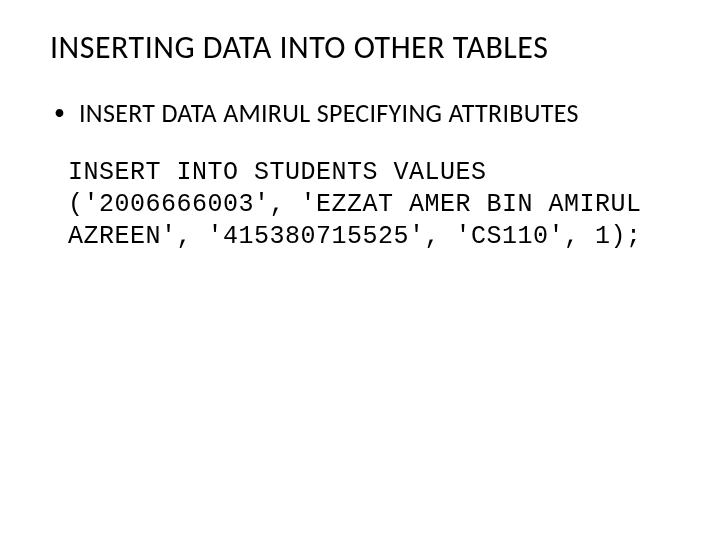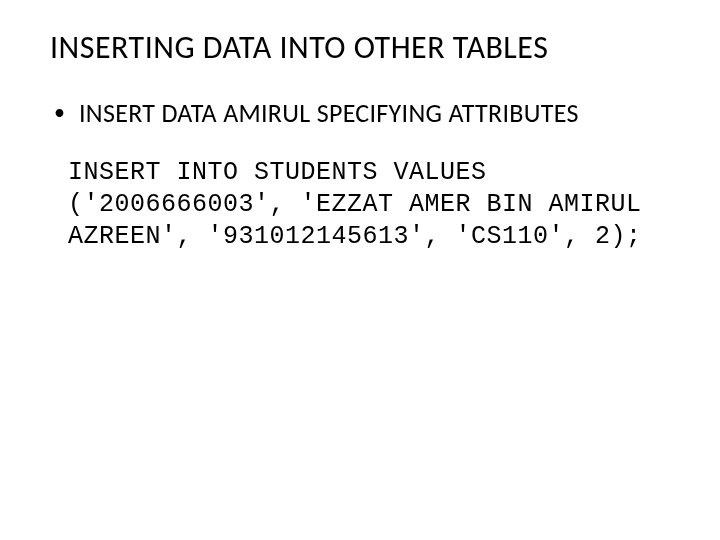--- a/index.html
+++ b/index.html
@@ -58,15 +58,15 @@
 
 <div class="slide">
 
   <div class="title">INSERTING DATA INTO OTHER TABLES</div>
 
   <div class="bullet-row">
     <span class="bullet-dot">•</span>
     <span class="bullet-text">INSERT DATA AMIRUL SPECIFYING ATTRIBUTES</span>
   </div>
 
-  <div class="code-block">INSERT INTO STUDENTS VALUES ('2006666003', 'EZZAT AMER BIN AMIRUL AZREEN', '931012145613', 'CS110', 2);</div>
+  <div class="code-block">INSERT INTO STUDENTS VALUES ('2006666003', 'EZZAT AMER BIN AMIRUL AZREEN', '415380715525', 'CS110', 1);</div>
 
 </div>
 
 </body></html>

